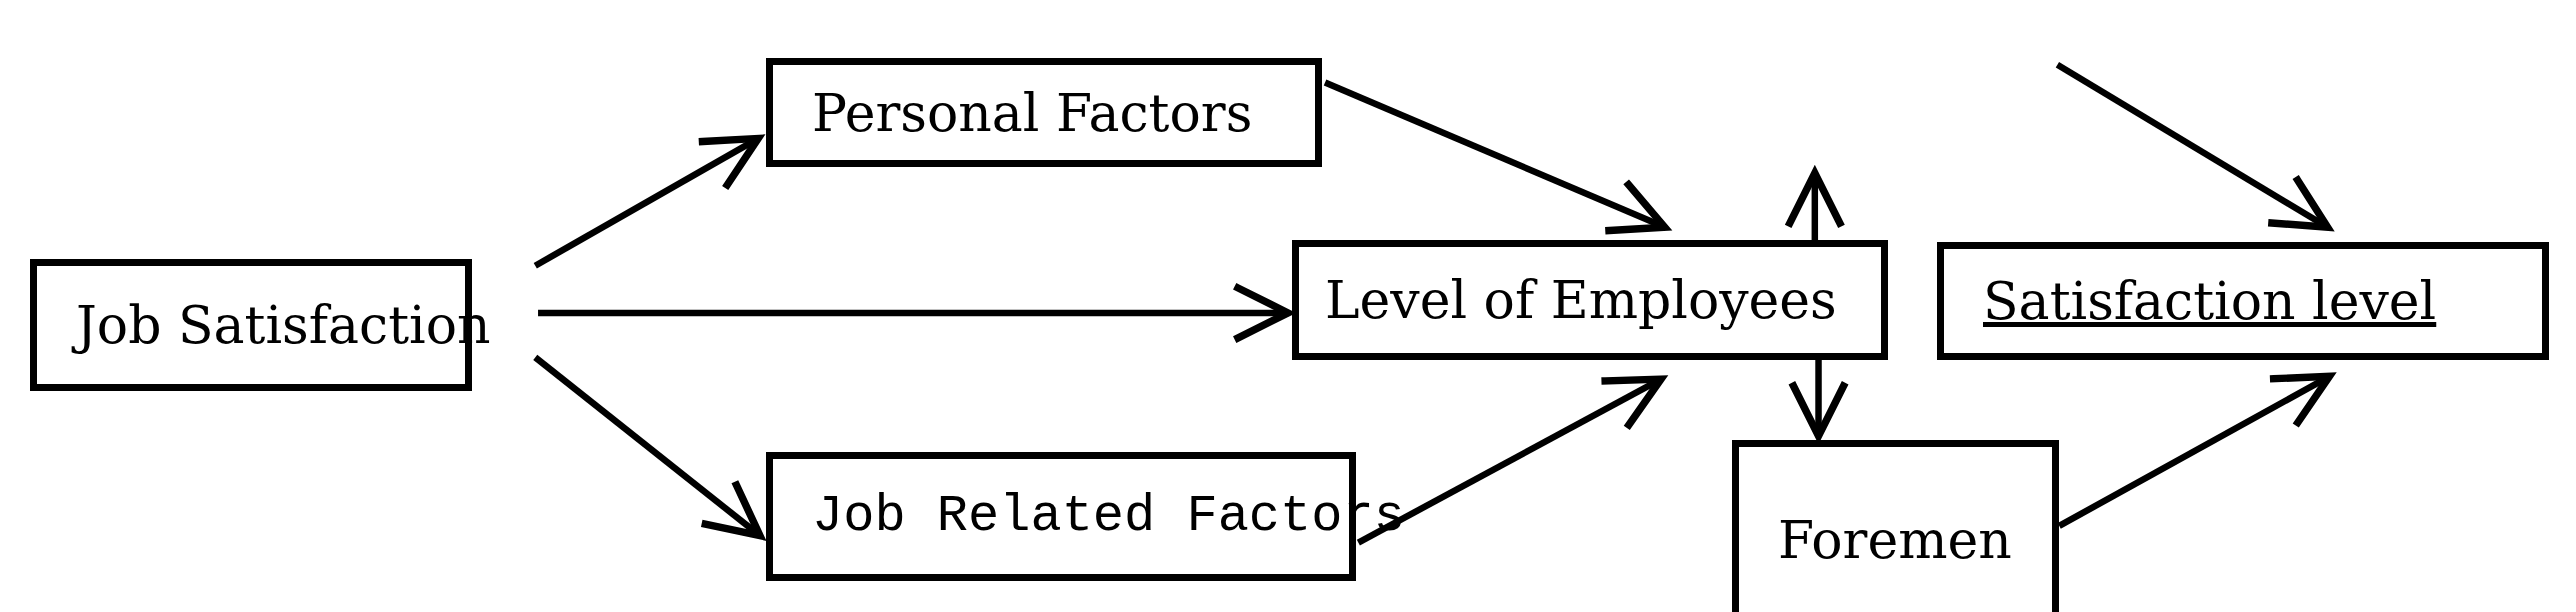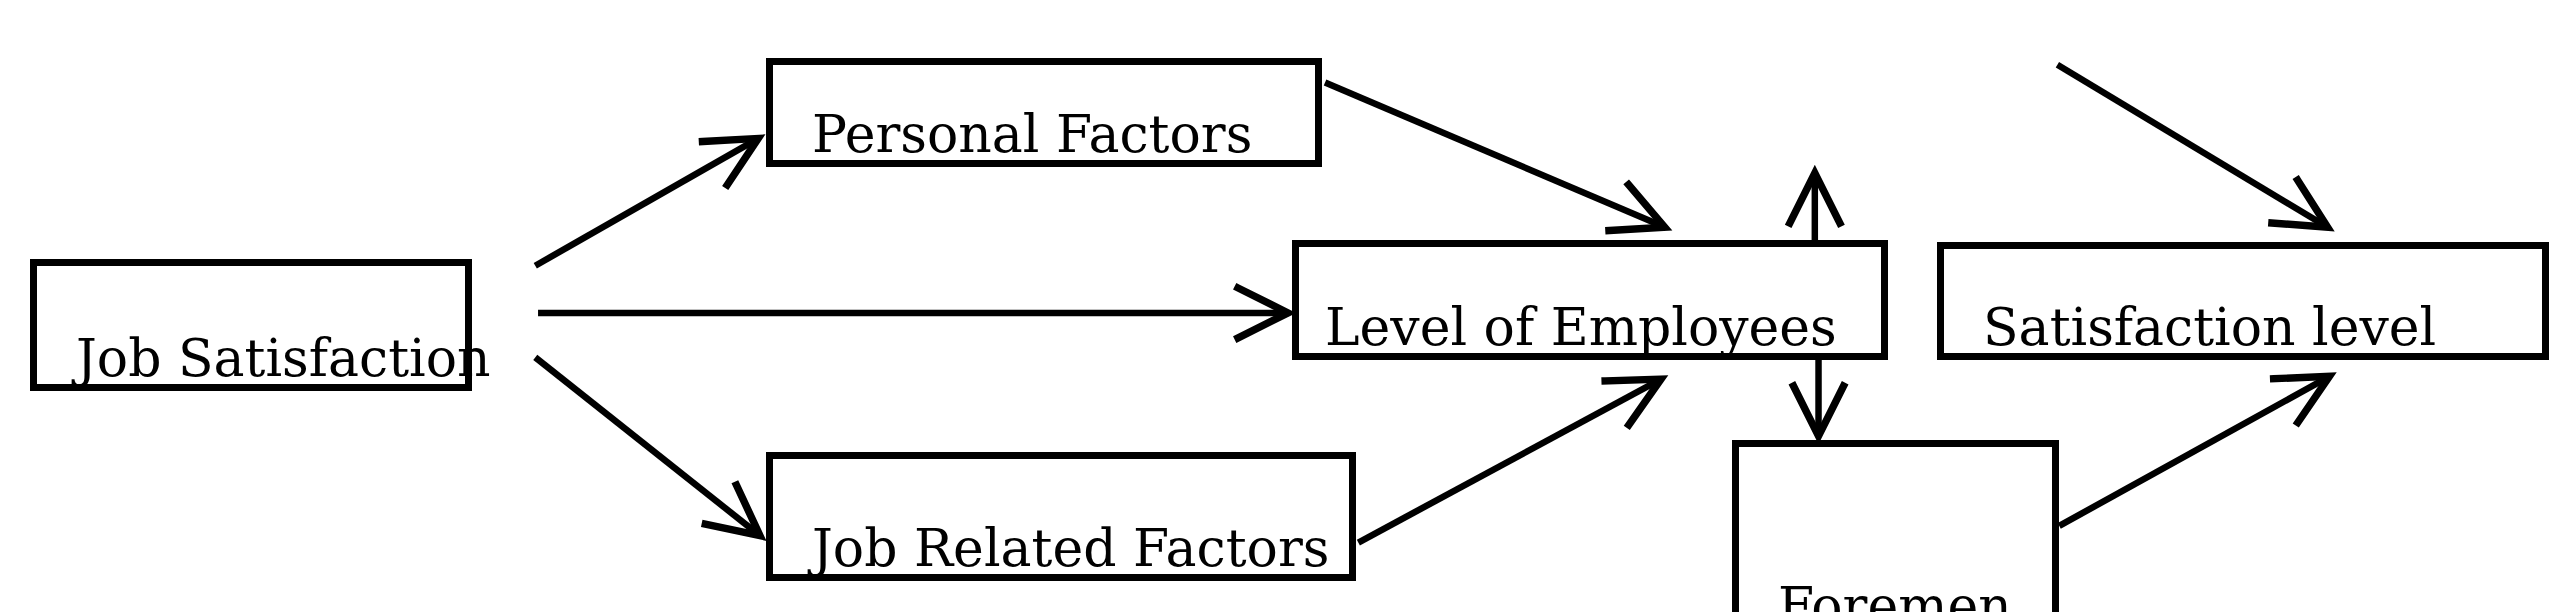--- a/index.html
+++ b/index.html
@@ -22,21 +22,21 @@
     width: 2576px;
     height: 612px;
     display: block;
   }
   .node {
     position: absolute;
     box-sizing: border-box;
     border: 7.4px solid #000000;
     background: #ffffff;
     display: flex;
-    align-items: flex-end;
+    align-items: center;
     padding-left: 39px;
     font-size: 52px;
     color: #000000;
     white-space: nowrap;
     line-height: 1;
   }
   .node span { display: inline-block; }
 </style>
 </head>
 <body>
@@ -62,31 +62,31 @@
   </svg>
 
   <div class="node" style="left:30px; top:259px; width:442px; height:132px;">
     <span>Job Satisfaction</span>
   </div>
 
   <div class="node" style="left:766px; top:58px; width:556px; height:109px;">
     <span>Personal Factors</span>
   </div>
 
-  <div class="node" style="left:766px; top:452px; width:590px; height:129px;">
+  <div class="node" style="left:766px; top:452px; width:590px; height:129px;font-family:Liberation Mono, monospace;">
     <span>Job Related Factors</span>
   </div>
 
   <div class="node" style="left:1292px; top:240px; width:596px; height:120px;padding-left:26px;">
     <span>Level of Employees</span>
   </div>
 
 
   <div class="node" style="left:1732px; top:440px; width:327px; height:199px;">
     <span>Foremen</span>
   </div>
 
-  <div class="node" style="left:1937px; top:242px; width:612px; height:118px;">
+  <div class="node" style="left:1937px; top:242px; width:612px; height:118px;text-decoration:underline;">
     <span>Satisfaction level</span>
   </div>
 
 </div>
 
 
 </body></html>

